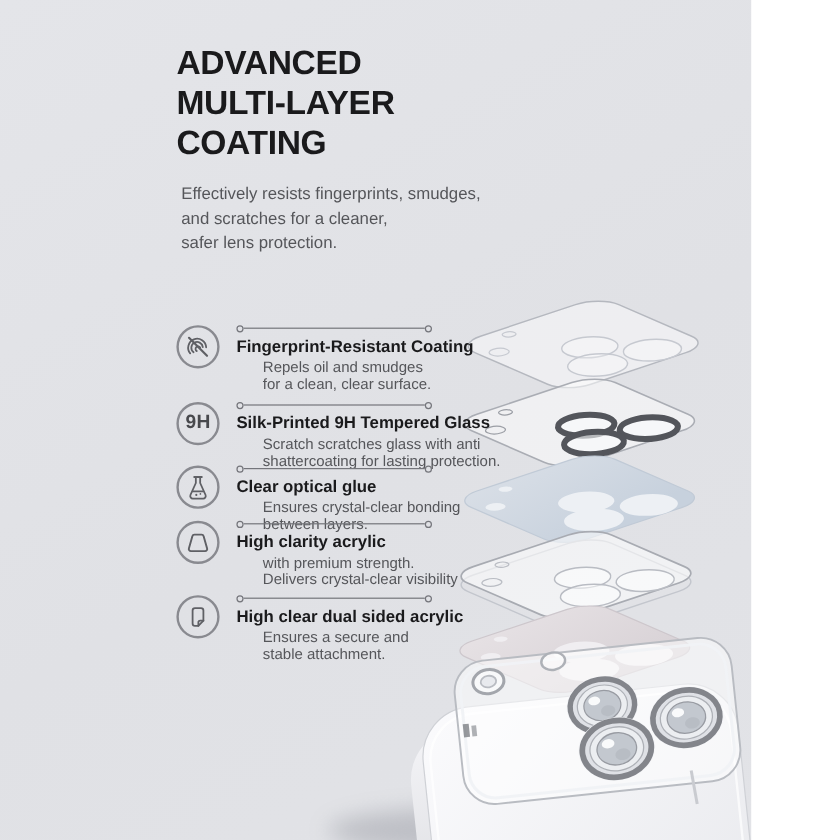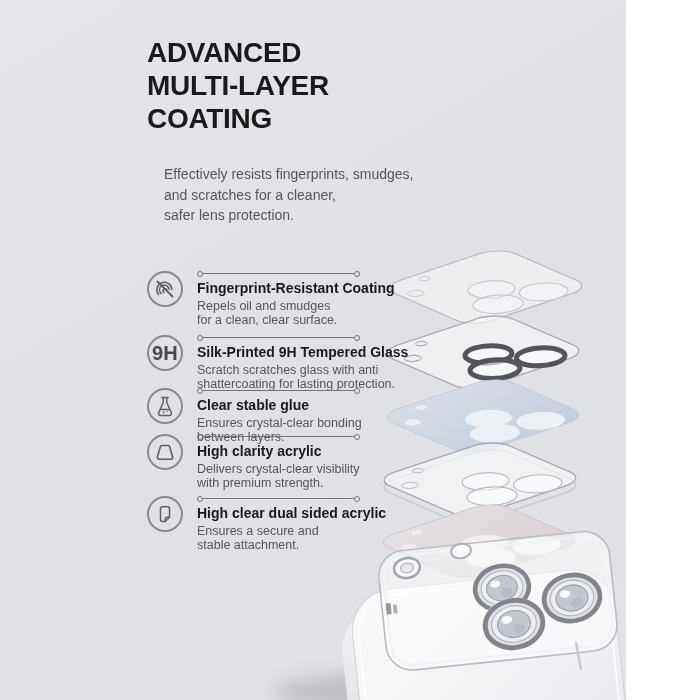--- a/index.html
+++ b/index.html
@@ -5,39 +5,39 @@
   html,body{margin:0;padding:0;}
   .canvas{
     position:relative;width:626px;height:700px;overflow:hidden;
     background:linear-gradient(150deg,#e4e5e9 0%,#e0e1e5 55%,#e2e3e7 100%);
     font-family:"Liberation Sans",sans-serif;
   }
   
   .hdr{position:absolute;left:147px;top:36px;}
   .hdr h1{margin:0;font-size:28px;line-height:33px;font-weight:700;color:#1a1a1c;letter-spacing:-0.3px;}
   .hdr h1 span{display:block;}
-  .hdr p{margin:17px;position:absolute;left:0;top:111px;width:300px;
+  .hdr p{margin:4px;position:absolute;left:0;top:111px;width:300px;
          font-size:14px;line-height:20.5px;color:#55565a;}
   .hdr p span{display:block;white-space:nowrap;}
   
   .feature{position:absolute;left:147px;width:260px;}
   .icon-circle{
     position:absolute;left:0;top:1px;width:36px;height:36px;border-radius:50%;
     border:2px solid #898a90;box-sizing:border-box;
     display:flex;align-items:center;justify-content:center;color:#5f6065;
   }
   .icon-circle svg{display:block;}
-  .nineH{font-size:20px;font-weight:600;color:#48494d;letter-spacing:0.2px;}
+  .nineH{font-size:16px;font-weight:600;color:#48494d;letter-spacing:0.2px;}
   .ftext{position:absolute;left:50px;top:0;width:200px;}
   .connector{display:flex;align-items:center;height:7px;width:163px;}
   .connector .dot{width:4px;height:4px;border:1px solid #74757b;border-radius:50%;background:transparent;flex:0 0 auto;}
   .connector .line{flex:1;height:0;border-top:1px solid #74757b;}
   .ftext h3{margin:4px 0 0 0;font-size:14px;line-height:15px;font-weight:700;color:#1a1a1c;white-space:nowrap;}
   .ftext p{margin:3px 0 0 0;font-size:12.5px;line-height:14px;color:#55565a;}
-  .ftext p span{display:block;white-space:nowrap;}
+  .ftext p span{display:block;white-space:nowrap;margin-left:22px;}
   
   .diagram{position:absolute;left:0;top:0;width:700px;height:700px;pointer-events:none;}
   .hb{fill:var(--hbf,none);stroke:var(--hbs,none);stroke-width:var(--hbw,1);vector-effect:non-scaling-stroke;}
   .hs{fill:var(--hsf,none);stroke:var(--hss,none);stroke-width:1;vector-effect:non-scaling-stroke;}
   .sheetrect{fill:var(--sf,rgba(255,255,255,.5));stroke:var(--ss,#b8bbc2);stroke-width:var(--sw,1.2);vector-effect:non-scaling-stroke;}
 </style>
 </head>
 <body>
 
 <div class="canvas">
@@ -184,21 +184,21 @@
         <circle cx="14.6" cy="22.4" r="0.9" fill="currentColor" stroke="none"></circle>
         <circle cx="18" cy="21.6" r="0.7" fill="currentColor" stroke="none"></circle>
       </svg>
     </div>
     <div class="ftext">
       <div class="connector">
           <span class="dot"></span>
           <span class="line"></span>
           <span class="dot"></span>
         </div>
-      <h3>Clear stable glue</h3>
+      <h3>Clear optical glue</h3>
       <p>
         <span>Ensures crystal-clear bonding</span>
         <span>between layers.</span>
       </p>
     </div>
   </div>
 
   <div class="feature" style="top:433px">
     <div class="icon-circle">
       <svg width="32" height="32" viewBox="0 0 32 32" fill="none" stroke="currentColor" stroke-width="1.6" stroke-linejoin="round">
@@ -206,22 +206,22 @@
       </svg>
     </div>
     <div class="ftext">
       <div class="connector">
           <span class="dot"></span>
           <span class="line"></span>
           <span class="dot"></span>
         </div>
       <h3>High clarity acrylic</h3>
       <p>
+        <span>with premium strength.</span>
         <span>Delivers crystal-clear visibility</span>
-        <span>with premium strength.</span>
       </p>
     </div>
   </div>
 
   <div class="feature" style="top:495px">
     <div class="icon-circle">
       <svg width="32" height="32" viewBox="0 0 32 32" fill="none" stroke="currentColor" stroke-width="1.5" stroke-linecap="round" stroke-linejoin="round">
         <path d="M11.5 10.8 a2 2 0 0 1 2 -2 h5 a2 2 0 0 1 2 2 v8.4 l-4.2 4.3 h-2.8 a2 2 0 0 1 -2 -2 z"></path>
         <path d="M20.5 19.2 h-2.6 a1.6 1.6 0 0 0 -1.6 1.6 v2.7"></path>
       </svg>

